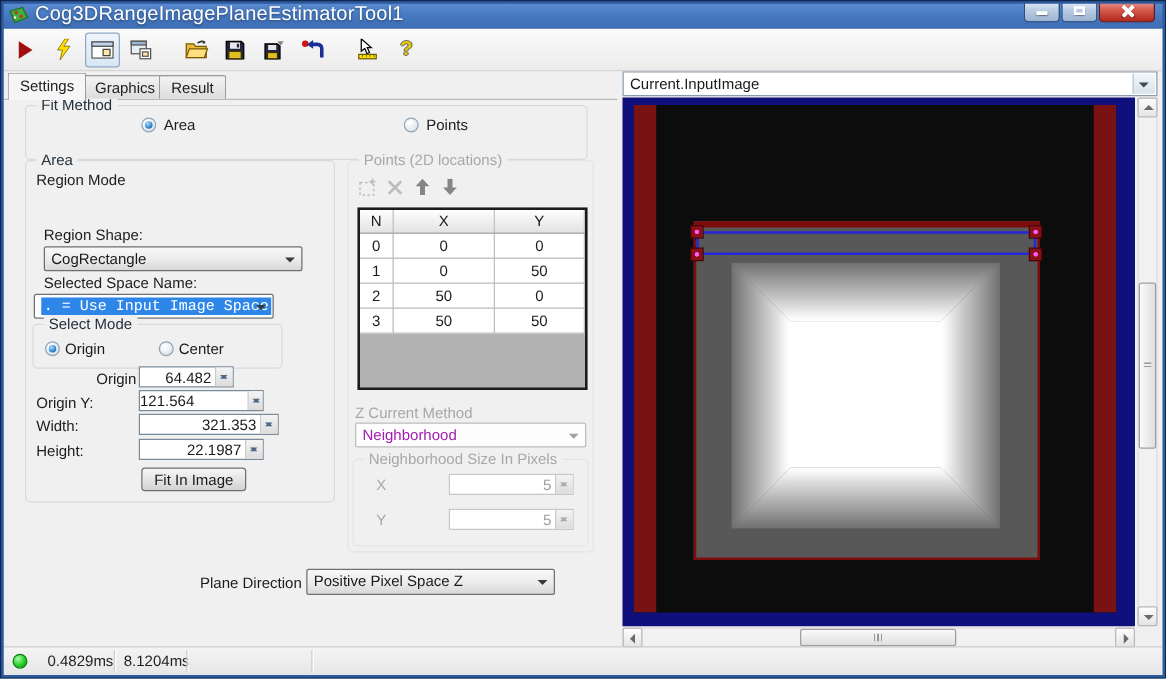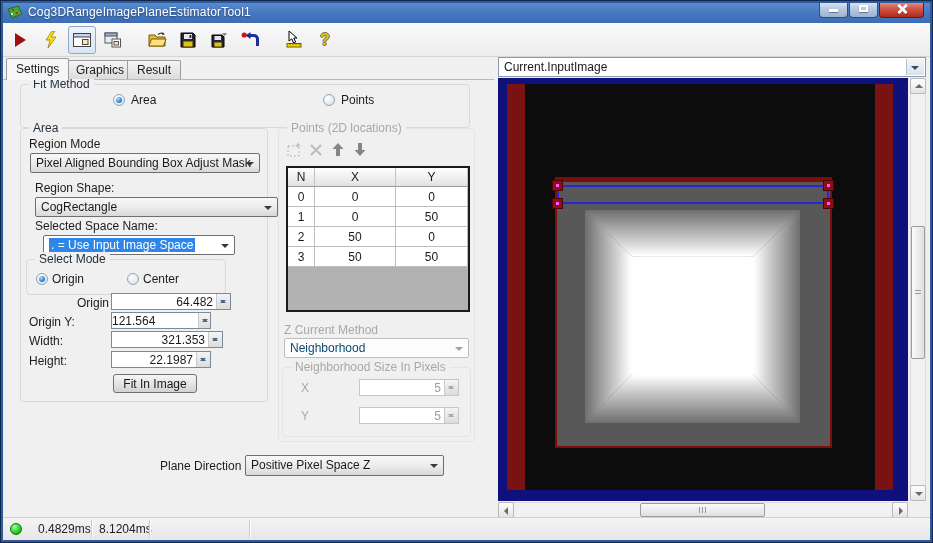--- a/index.html
+++ b/index.html
@@ -4,21 +4,21 @@
 <style>
   html,body{margin:0;padding:0;background:#c8c8c8;font-family:"Liberation Sans",sans-serif;}
   .window{position:relative;width:933px;height:543px;background:#f0f0f0;overflow:hidden;
           font-size:12px;color:#1a1a1a;}
   .frame{position:absolute;inset:0;border:3px solid #2e5a9e;outline:1px solid #10284e;outline-offset:-1px;
          pointer-events:none;z-index:50;}
   
   .titlebar{position:absolute;left:1px;top:1px;right:1px;height:22px;
             background:linear-gradient(#5d8dd1,#4578c0 55%,#3d6cb4);display:flex;align-items:center;z-index:40;}
   .title-icon{width:16px;height:14px;margin:0 5px 0 6px;}
-  .title-text{color:#fff;font-size:12px;letter-spacing:.2px;text-shadow:0 1px 2px rgba(0,0,0,.45);}
+  .title-text{color:#fff;font-size:16px;letter-spacing:.2px;text-shadow:0 1px 2px rgba(0,0,0,.45);}
   .winbtns{position:absolute;right:8px;top:0;display:flex;}
   .wbtn{width:29px;height:17px;border:1px solid #2e4e78;border-top:none;border-radius:0 0 4px 4px;
         background:linear-gradient(#e6eef8,#b9cbe2 45%,#9cb4d2);margin-left:1px;position:relative;box-sizing:border-box;}
   .wbtn.close{width:45px;background:linear-gradient(#e89c94,#d4584c 45%,#b3291c);border-color:#6e1812;}
   .glyph-min{position:absolute;left:9px;bottom:5px;width:9px;height:3px;background:#fff;box-shadow:0 1px 1px rgba(0,0,0,.4);}
   .glyph-max{position:absolute;left:9px;top:4px;width:9px;height:7px;border:2px solid #fff;box-sizing:border-box;box-shadow:0 1px 1px rgba(0,0,0,.35);}
   .glyph-x{position:absolute;left:17px;top:3px;width:10px;height:10px;}
   .glyph-x::before,.glyph-x::after{content:"";position:absolute;left:4px;top:-1px;width:3px;height:12px;background:#fff;border-radius:1px;box-shadow:0 1px 1px rgba(0,0,0,.4);}
   .glyph-x::before{transform:rotate(45deg);}
   .glyph-x::after{transform:rotate(-45deg);}
@@ -43,21 +43,21 @@
   .lbl{position:absolute;white-space:nowrap;color:#1c1c1c;}
   .lbl.dim{color:#a8a8a8;}
   .radio{position:absolute;width:12px;height:12px;border-radius:50%;box-sizing:border-box;border:1px solid #93a4b5;
          background:radial-gradient(circle at 35% 30%,#fff,#e7edf3 55%,#cdd6de);}
   .radio.checked::after{content:"";position:absolute;left:2px;top:2px;width:6px;height:6px;border-radius:50%;
          background:radial-gradient(circle at 35% 30%,#a8dcff,#1e78c8 70%,#14568f);}
   .combo{position:absolute;box-sizing:border-box;height:20px;border:1px solid #6f6f6f;border-radius:2px;
          background:linear-gradient(#f8f8f8,#ebebeb 55%,#d8d8d8);padding:2px 18px 0 5px;white-space:nowrap;overflow:hidden;}
   .combo::after{content:"";position:absolute;right:5px;top:8px;border:4px solid transparent;border-top-color:#3a3a3a;}
   .combo.white{background:#fff;}
-  .combo.disabled{border-color:#bdbdbd;background:#fdfdfd;color:#0c4a6e;}
+  .combo.disabled{border-color:#bdbdbd;background:#fdfdfd;color:#a21caf;}
   .combo.disabled::after{border-top-color:#a2a2a2;}
   .sel-hl{background:#2e86e8;color:#fff;padding:0 2px;}
   .spin{position:absolute;box-sizing:border-box;height:17px;border:1px solid #7a8a99;background:#fff;display:flex;}
   .spin .val{flex:1;text-align:right;padding:1px 3px 0 0;font-size:12px;}
   .spin .btns{width:13px;border-left:1px solid #c9c9c9;background:linear-gradient(#f4f4f4,#dcdcdc);position:relative;}
   .spin .btns::before{content:"";position:absolute;left:3px;top:3px;border:3px solid transparent;border-bottom-color:#4d6785;}
   .spin .btns::after{content:"";position:absolute;left:3px;bottom:3px;border:3px solid transparent;border-top-color:#4d6785;}
   .spin.disabled{border-color:#c6c6c6;}
   .spin.disabled .val{color:#9e9e9e;}
   .spin.disabled .btns::before{border-bottom-color:#aaa;}
@@ -222,40 +222,37 @@
     <span class="glabel">Fit Method</span>
     <span class="radio checked" style="left:92px;top:9px;"></span>
     <span class="lbl" style="left:110px;top:8px;">Area</span>
     <span class="radio" style="left:302px;top:9px;"></span>
     <span class="lbl" style="left:320px;top:8px;">Points</span>
   </div>
 
   <div class="grp" style="left:20px;top:128px;width:248px;height:274px;">
     <span class="glabel">Area</span>
     <span class="lbl" style="left:8px;top:8px;">Region Mode</span>
-    <div class="combo" style="left:9px;top:24px;width:230px;">
-      <span>Pixel Aligned Bounding Box Adjust Mask</span>
-    </div>
     <span class="lbl" style="left:14px;top:52px;">Region Shape:</span>
-    <div class="combo" style="left:14px;top:68px;width:243px;">
+    <div class="combo" style="left:14px;top:68px;width:207px;">
       <span>CogRectangle</span>
     </div>
     <span class="lbl" style="left:14px;top:90px;">Selected Space Name:</span>
-    <div class="combo white" style="left:22px;top:106px;width:192px;">
+    <div class="combo white" style="left:6px;top:106px;width:192px;font-family:Liberation Mono, monospace;">
       <span class="sel-hl">. = Use Input Image Space</span>
     </div>
     <div class="grp" style="left:5px;top:130px;width:200px;height:36px;">
       <span class="glabel">Select Mode</span>
       <span class="radio checked" style="left:9px;top:13px;"></span>
       <span class="lbl" style="left:25px;top:12px;">Origin</span>
       <span class="radio" style="left:100px;top:13px;"></span>
       <span class="lbl" style="left:116px;top:12px;">Center</span>
     </div>
     <span class="lbl" style="left:8px;top:167px;margin-left:48px;">Origin X:</span>
-    <div class="spin" style="left:90px;top:164px;width:120px;">
+    <div class="spin" style="left:90px;top:164px;width:76px;">
       <span class="val">64.482</span>
       <span class="btns"></span>
     </div>
     <span class="lbl" style="left:8px;top:186px;">Origin Y:</span>
     <div class="spin" style="left:90px;top:183px;width:100px;gap:40px;">
       <span class="val">121.564</span>
       <span class="btns"></span>
     </div>
     <span class="lbl" style="left:8px;top:205px;">Width:</span>
     <div class="spin" style="left:90px;top:202px;width:112px;">

